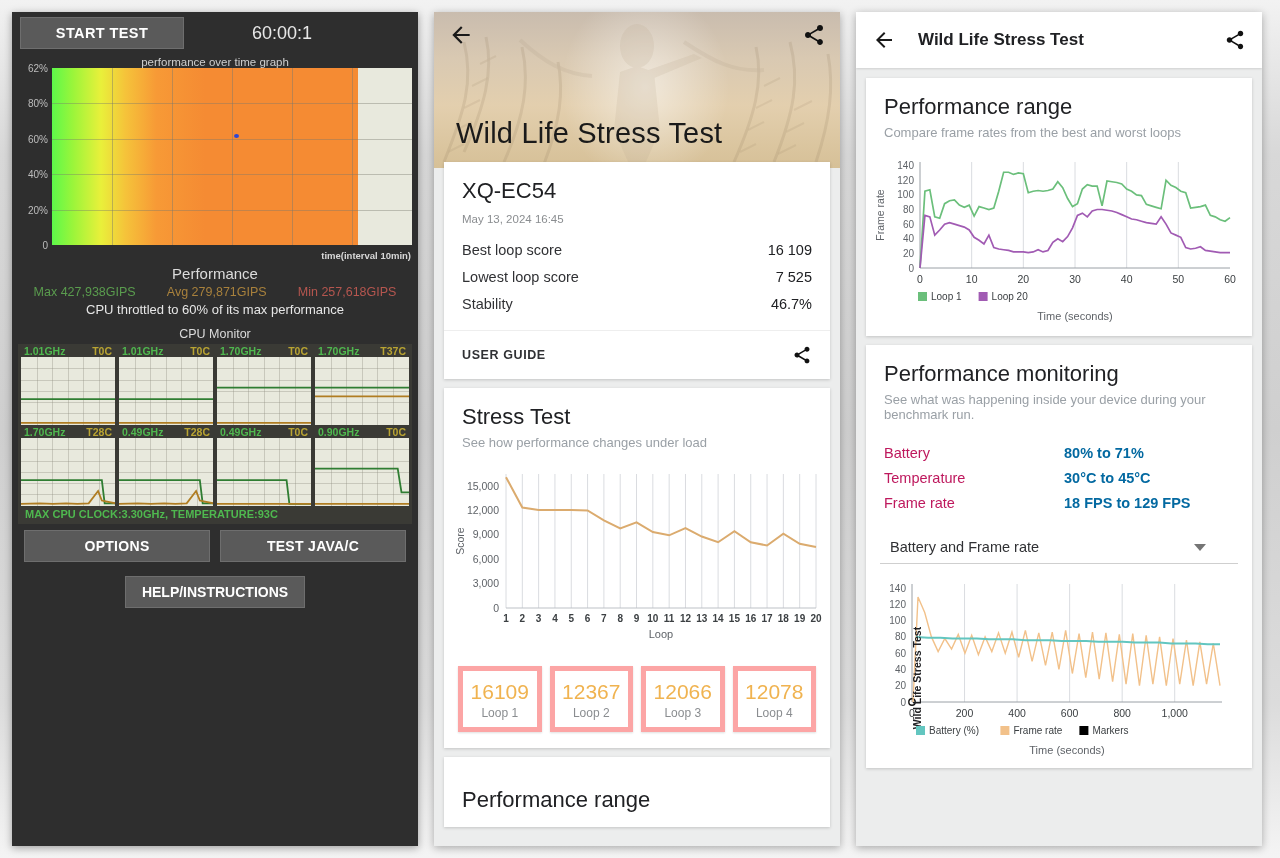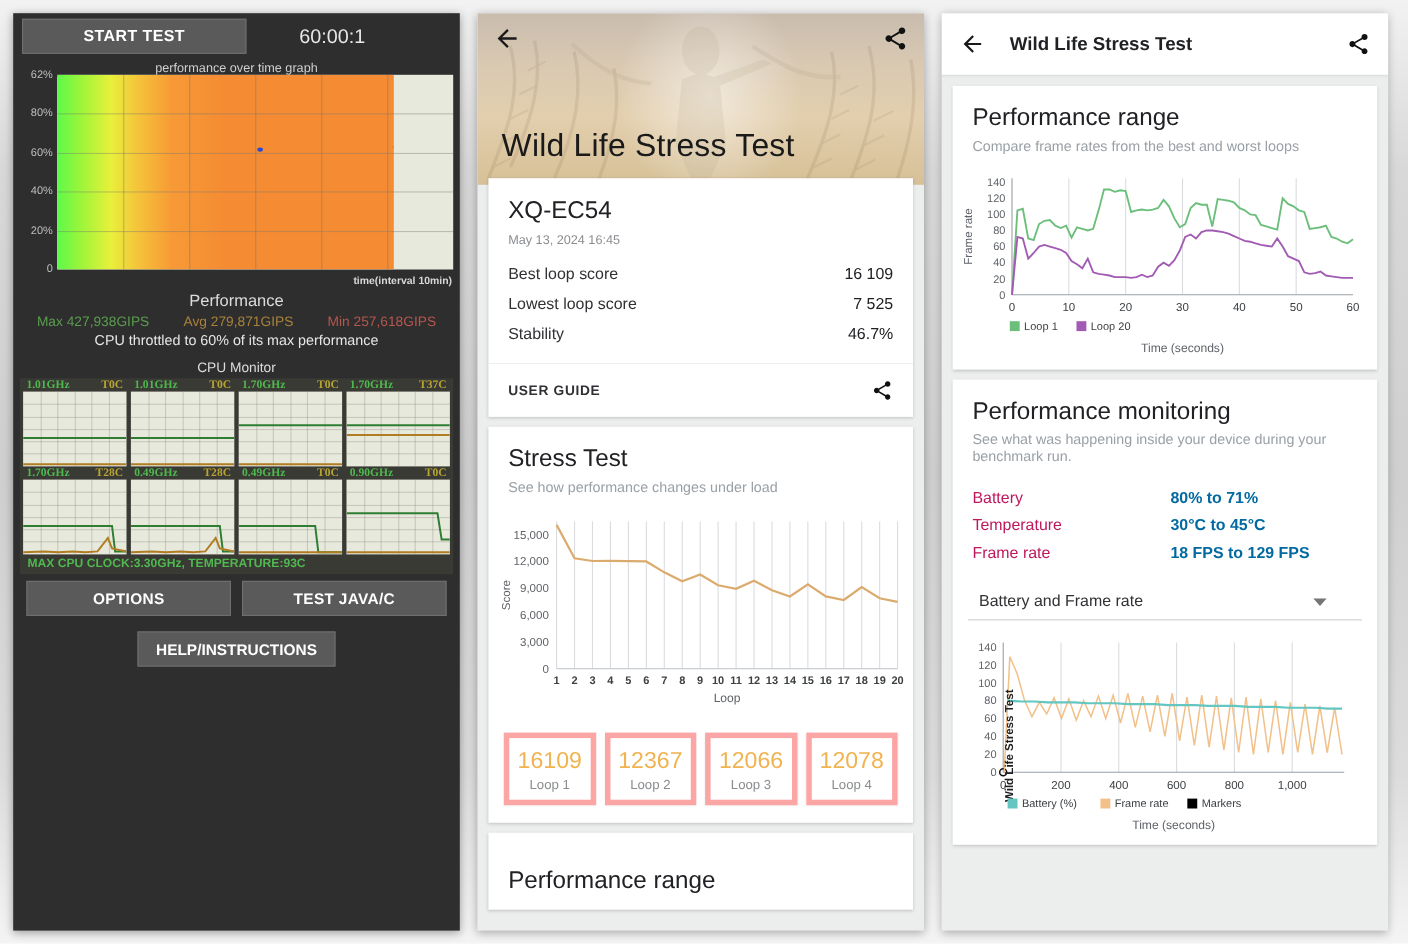--- a/index.html
+++ b/index.html
@@ -21,21 +21,21 @@
   
   #panel-left {
     left: 12px; top: 12px; width: 406px; height: 834px;
     background: #2e2e2e;
     box-shadow: 0 2px 8px rgba(0,0,0,.35);
   }
   .lt-topbar {
     height: 42px; display: flex; align-items: center; padding: 0 8px; gap: 10px;
   }
   .lt-startbtn {
-    width: 204px; height: 32px; background: #5a5a5a; border: 1px solid #6e6e6e;
+    width: 164px; height: 32px; background: #5a5a5a; border: 1px solid #6e6e6e;
     color: #fff; font-size: 14.5px; font-weight: bold; letter-spacing: .4px;
     display: flex; align-items: center; justify-content: center;
   }
   .lt-timer { color: #e8e8e8; font-size: 18px; flex: 1; text-align: center; padding-right: 40px; }
 
   .lt-graph-wrap { position: relative; margin: 2px 4px 0 4px; height: 205px; }
   .lt-graph-title {
     position: absolute; top: 0; left: 0; right: 0; text-align: center;
     color: #cfcfcf; font-size: 11.5px; z-index: 4;
   }
@@ -59,21 +59,21 @@
     position: absolute; right: 3px; bottom: 0px; color: #d8d8d8; font-size: 9.5px; font-weight: bold;
   }
   .lt-perf-title { text-align: center; color: #dcdcdc; font-size: 15px; margin-top: 4px; }
   .lt-perf-row { display: flex; justify-content: space-around; margin-top: 3px; padding: 0 6px; font-size: 12.5px; }
   .lt-throttle { text-align: center; color: #e6e6e6; font-size: 13px; margin-top: 3px; }
 
   .lt-cpumon-title { text-align: center; color: #dcdcdc; font-size: 12.5px; margin-top: 10px; }
   .lt-cpumon {
     margin: 3px 6px 0 6px; background: #3a3a35; padding: 1px;
   }
-  .cpu-row { display: flex; gap: 4px; padding: 0 2px; font-family: Liberation Serif, serif; }
+  .cpu-row { display: flex; gap: 4px; padding: 0 2px; }
   .cpu-cell { flex: 1; position: relative; }
   .cpu-hdr { display: flex; justify-content: space-between; padding: 0 3px; font-size: 10.5px; font-weight: bold; }
   .cpu-ghz { color: #4fb84f; }
   .cpu-temp { color: #b9a432; }
   .cpu-plot { position: relative; height: 68px; background: #e8e9dd; overflow: hidden; }
   .cpu-plot .g { position: absolute; background: rgba(140,140,125,.35); }
   .lt-maxclock { color: #4fb84f; font-size: 11px; font-weight: bold; padding: 2px 4px 3px 6px; }
 
   .lt-btnrow { display: flex; gap: 10px; padding: 6px 12px 0 12px; }
   .lt-btn {

